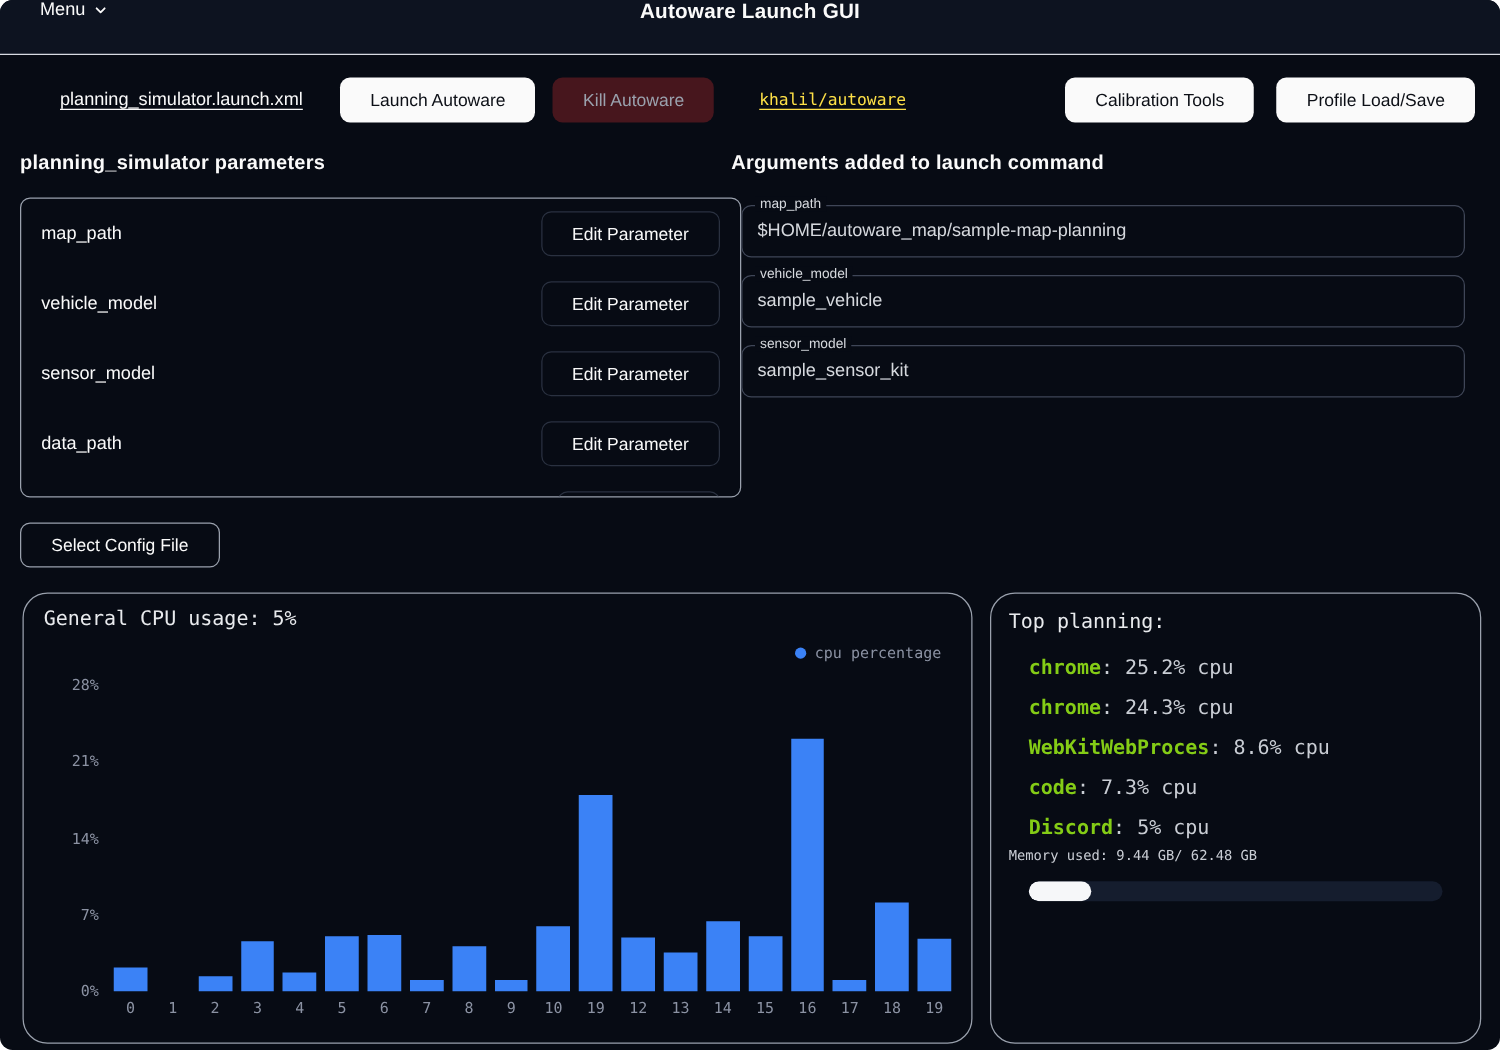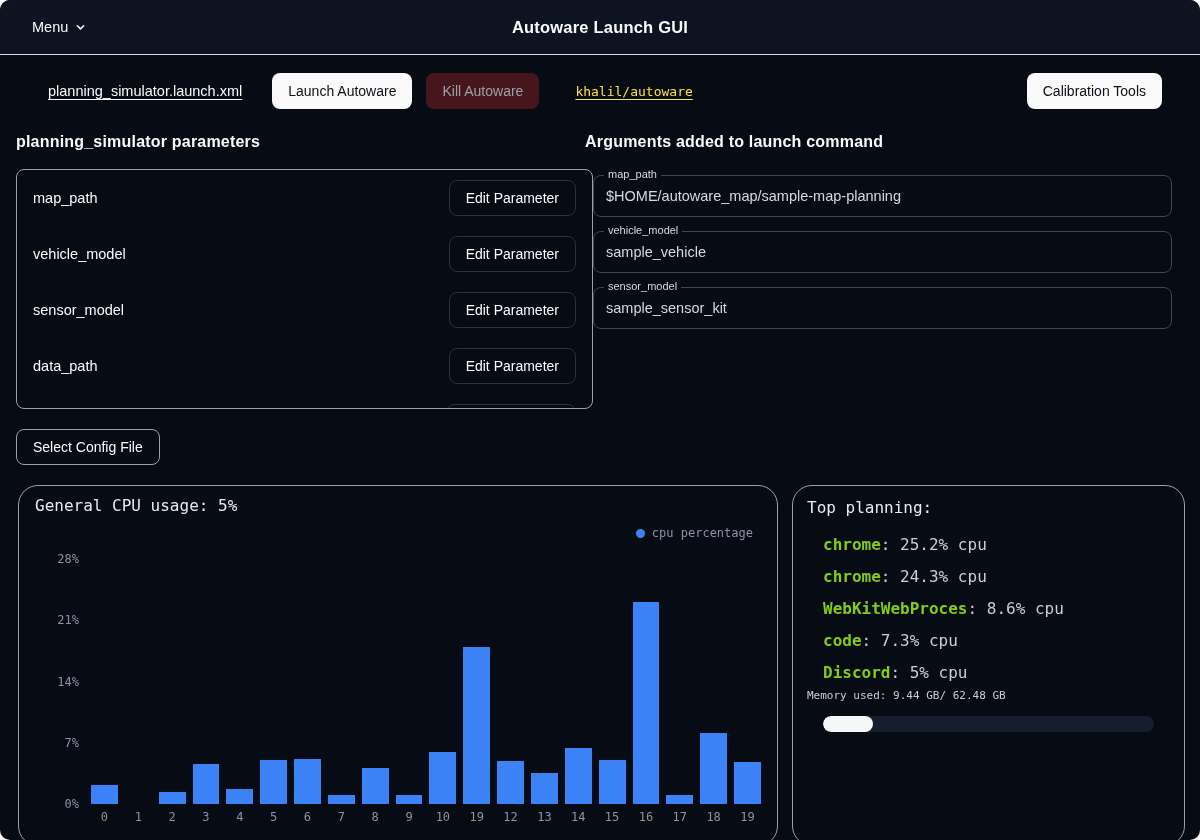--- a/index.html
+++ b/index.html
@@ -13,33 +13,33 @@
     --mono-text:#c9cdd4;
     --blue:#3b82f6;
   }
   *{box-sizing:border-box;margin:0;padding:0;}
   body{background:#ffffff;font-family:"Liberation Sans",sans-serif;}
   .window{
     width:1200px;height:840px;background:var(--bg);border-radius:10px;
     overflow:hidden;position:relative;color:var(--text);
   }
   
-  .topbar{height:55px;background:var(--header-bg);border-bottom:1px solid #d8dbe2;
-    display:flex;align-items:center;position:relative;}
+  .topbar{height:44px;background:var(--header-bg);border-bottom:1px solid #d8dbe2;
+    display:flex;align-items:flex-start;position:relative;}
   .menu-btn{margin-left:32px;display:flex;align-items:center;gap:7px;
     font-size:14.5px;color:var(--text);background:none;border:none;cursor:pointer;
     font-family:"Liberation Sans",sans-serif;}
   .chevron{width:11px;height:11px;display:inline-block;}
   .app-title{position:absolute;left:50%;transform:translateX(-50%);
     font-weight:bold;font-size:16.5px;letter-spacing:.2px;}
   
   .toolbar{height:72px;display:flex;align-items:center;padding:0 20px;}
   .file-link{margin-left:28px;font-size:14.5px;color:var(--text);
     text-decoration:underline;text-underline-offset:3px;cursor:pointer;}
-  .btn{height:36px;padding:0 16px;border-radius:8px;font-size:14px;
+  .btn{height:36px;padding:0 24px;border-radius:8px;font-size:14px;
     display:inline-flex;align-items:center;justify-content:center;border:none;
     font-family:"Liberation Sans",sans-serif;cursor:pointer;white-space:nowrap;}
   .btn-white{background:#fafafa;color:#0c0f16;}
   .btn-launch{margin-left:30px;}
   .btn-kill{margin-left:14px;background:#47161d;color:#9aa1ad;}
   .repo-link{margin-left:36px;font-family:"DejaVu Sans Mono",monospace;
     font-size:13px;color:#fde047;text-decoration:underline;text-underline-offset:3px;cursor:pointer;}
   .toolbar-spacer{flex:1;}
   .btn-calib{margin-right:18px;}
   
@@ -111,20 +111,21 @@
     <div class="app-title">Autoware Launch GUI</div>
   </div>
 
   <div class="toolbar">
     <a class="file-link">planning_simulator.launch.xml</a>
     <button class="btn btn-white btn-launch">Launch Autoware</button>
     <button class="btn btn-kill">Kill Autoware</button>
     <a class="repo-link">khalil/autoware</a>
     <div class="toolbar-spacer"></div>
     <button class="btn btn-white btn-calib">Calibration Tools</button>
+    <button class="btn btn-white">Profile Load/Save</button>
   </div>
 
   <div class="content">
 
     <div class="col-left">
       <div class="section-heading">planning_simulator parameters</div>
 
       <div class="params-card">
         <div class="param-row">
           <span class="param-label">map_path</span>

